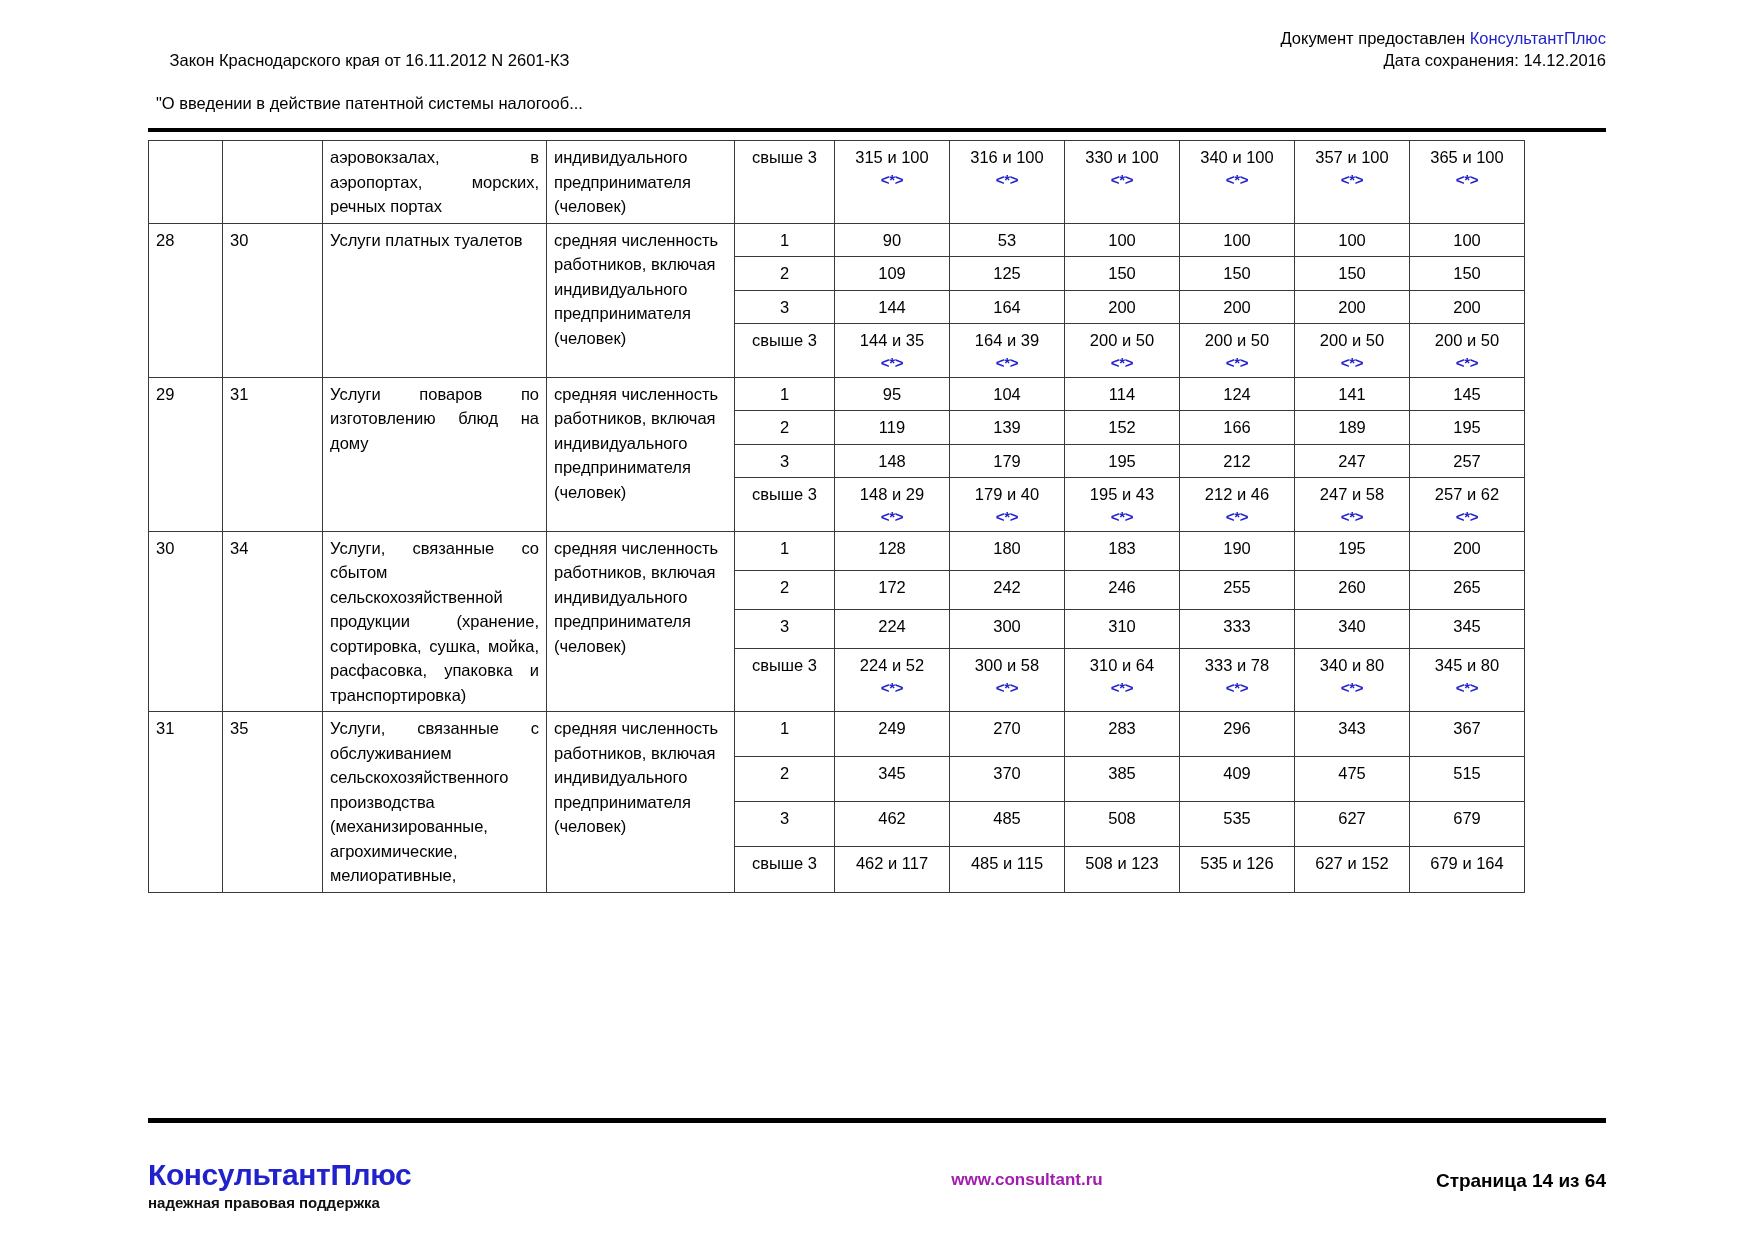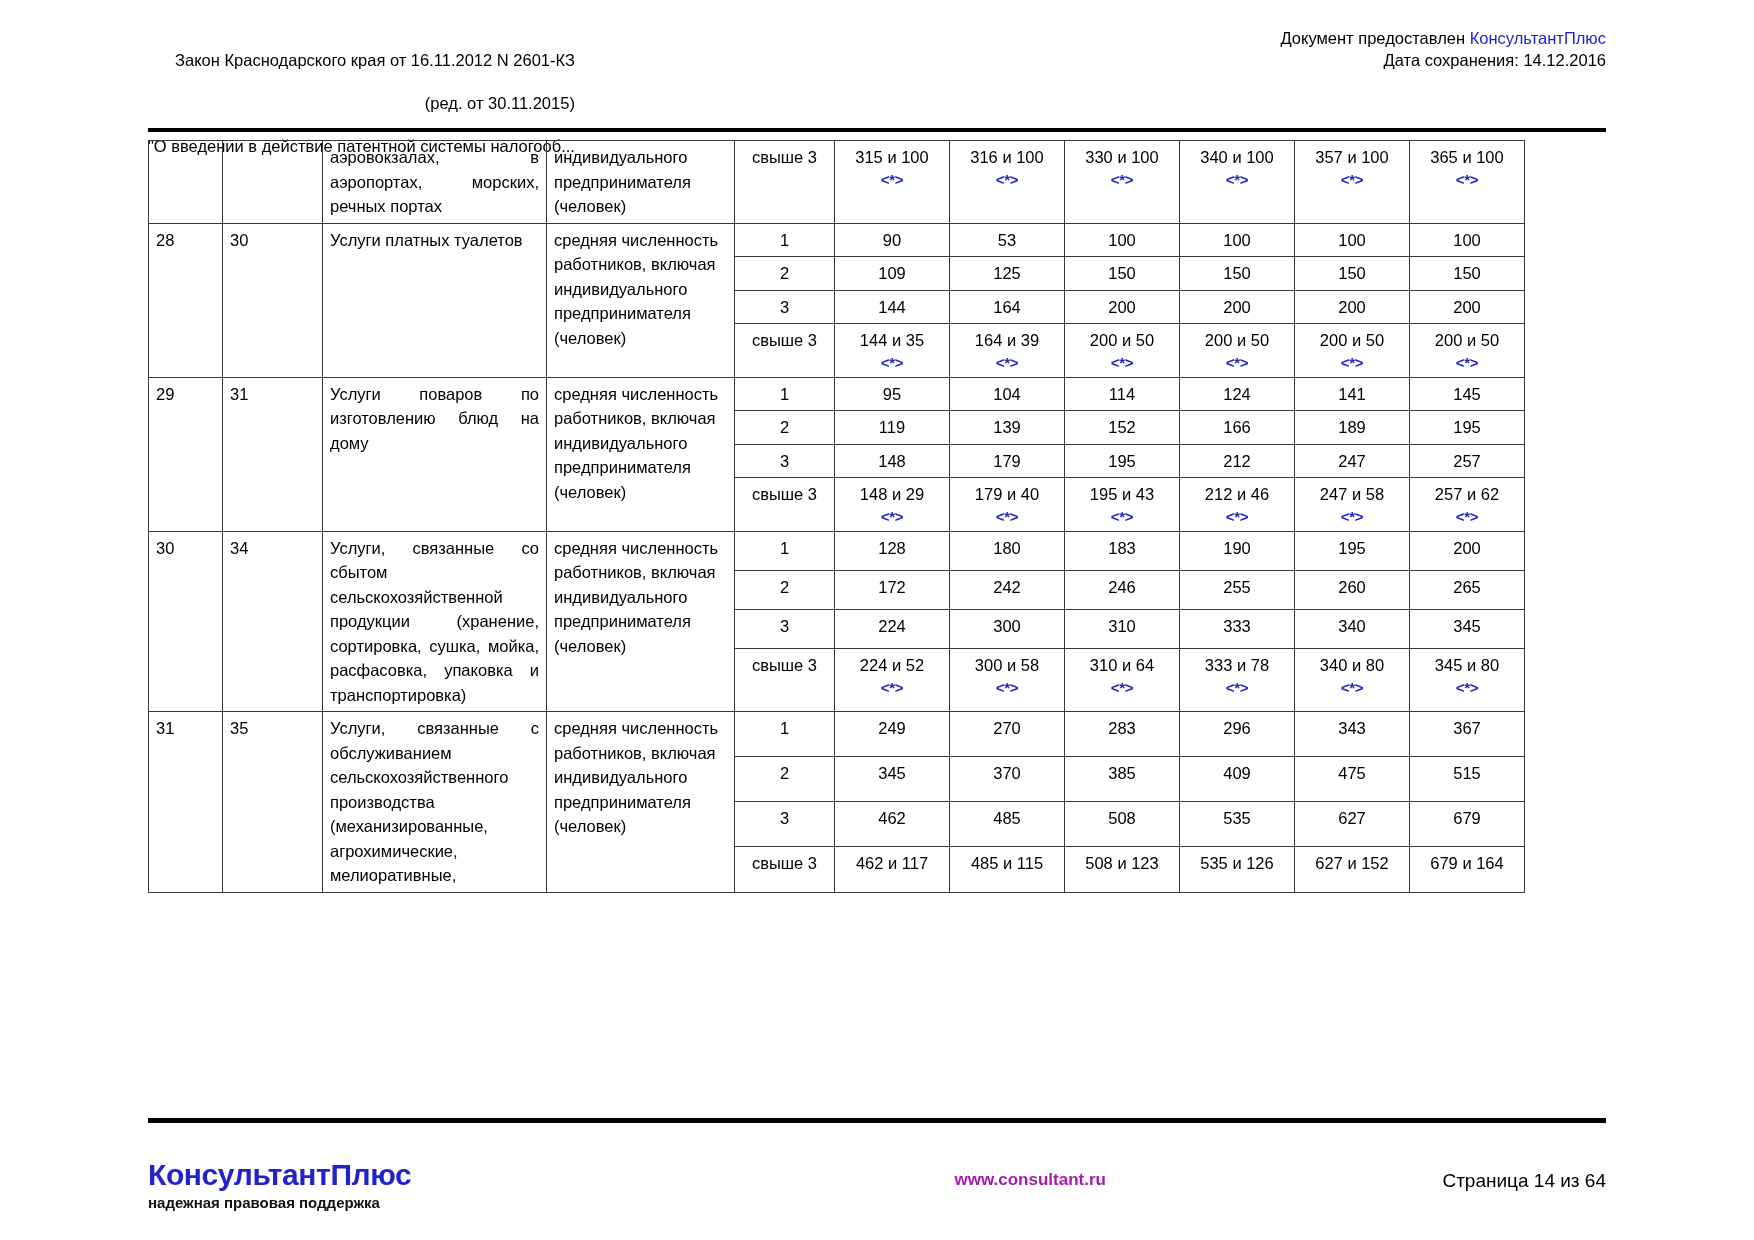--- a/index.html
+++ b/index.html
@@ -29,22 +29,23 @@
     top: 28px;
     left: 148px;
     right: 148px;
     display: flex;
     justify-content: space-between;
     align-items: flex-start;
     font-size: 16.5px;
     line-height: 21.5px;
   }
   .doc-header .left {
-    text-align: right;
+    text-align: center;
     white-space: pre-line;
+    margin-left: 8px;
   }
   .doc-header .left div { white-space: nowrap; }
   .doc-header .right {
     text-align: right;
     margin-left: 16px;
   }
   .doc-header .right div { white-space: nowrap; }
   .brand-link {
     color: #2222cc;
   }
@@ -137,31 +138,31 @@
     padding-top: 12px;
     text-align: center;
     flex: 0 0 auto;
     margin-left: 40px;
   }
   .footer-page {
     font-size: 19px;
     padding-top: 12px;
     text-align: right;
     white-space: nowrap;
+    font-weight: bold;
   }
 </style>
 </head>
 <body>
 
 <div class="page">
 
   <div class="doc-header">
     <div class="left">
       <div>Закон Краснодарского края от 16.11.2012 N 2601-КЗ</div>
-      <div>(ред. от 30.11.2015)</div>
       <div>"О введении в действие патентной системы налогооб...</div>
     </div>
     <div class="right">
       <div><span>Документ предоставлен </span><span class="brand-link">КонсультантПлюс</span></div>
       <div>Дата сохранения: 14.12.2016</div>
     </div>
   </div>
 
   <div class="header-rule"></div>
 

